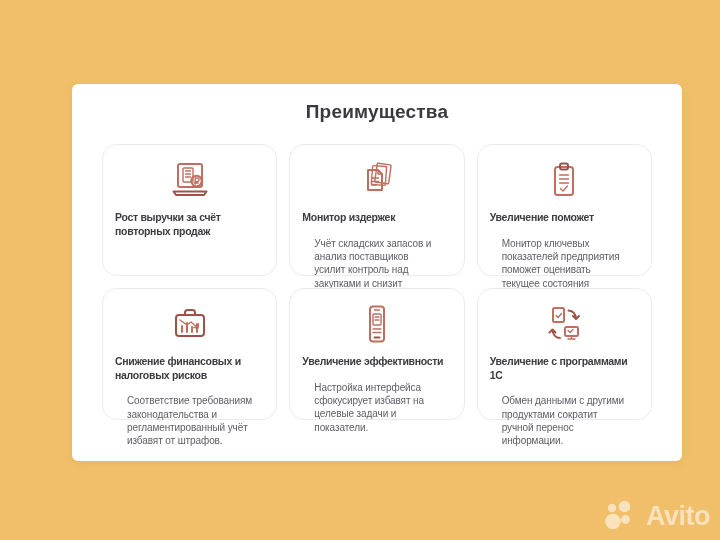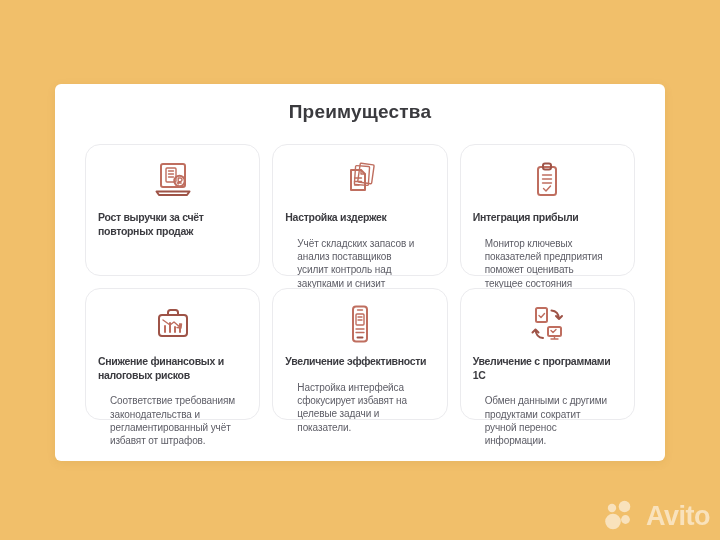--- a/index.html
+++ b/index.html
@@ -5,21 +5,21 @@
   html, body { margin: 0; padding: 0; }
   body { font-family: "Liberation Sans", sans-serif; }
   #stage {
     position: relative;
     width: 720px; height: 540px;
     background: #f1bf6a;
     overflow: hidden;
   }
   .panel {
     position: absolute;
-    left: 55px; top: 84px;
+    left: 72px; top: 84px;
     width: 610px; height: 377px;
     background: #ffffff;
     border-radius: 6px;
     box-shadow: 0 2px 8px rgba(150, 100, 20, 0.10);
     box-sizing: border-box;
     padding: 17px 30px 0 30px;
   }
   .section-title {
     text-align: center;
     font-size: 19px;
@@ -114,36 +114,36 @@
           <svg class="icon" width="44" height="44" viewBox="0 0 44 44">
             <rect class="stroke-thin" x="21" y="6" width="14" height="19" rx="1" transform="rotate(8 28 15)"></rect>
             <rect class="stroke-thin" x="17" y="8" width="14" height="19" rx="1" transform="rotate(4 24 17)"></rect>
             <path class="stroke-main" d="M13 12 h10 l4 4 v16 h-14 z"></path>
             <path class="stroke-thin" d="M23 12 v4 h4"></path>
             <line class="stroke-thin" x1="16.5" y1="20" x2="23.5" y2="20"></line>
             <line class="stroke-thin" x1="16.5" y1="23.5" x2="23.5" y2="23.5"></line>
             <line class="stroke-thin" x1="16.5" y1="27" x2="21" y2="27"></line>
           </svg>
         </div>
-        <p class="card-title">Настройка издержек</p>
+        <p class="card-title">Монитор издержек</p>
         <p class="card-body">Учёт складских запасов и анализ поставщиков усилит контроль над закупками и снизит лишние затраты.</p>
       </div>
 
       <div class="card">
         <div class="card-icon">
           <svg class="icon" width="44" height="44" viewBox="0 0 44 44">
             <rect class="stroke-main" x="13" y="9" width="18" height="28" rx="2.5"></rect>
             <rect class="stroke-dark" x="18" y="5.5" width="8" height="6" rx="2"></rect>
             <line class="stroke-thin" x1="17.5" y1="17" x2="26.5" y2="17"></line>
             <line class="stroke-thin" x1="17.5" y1="21" x2="26.5" y2="21"></line>
             <line class="stroke-thin" x1="17.5" y1="25" x2="26.5" y2="25"></line>
             <path class="stroke-thin" d="M18.5 30.5 l2.5 2.5 4.5 -5"></path>
           </svg>
         </div>
-        <p class="card-title">Интеграция прибыли</p>
+        <p class="card-title">Увеличение поможет</p>
         <p class="card-body">Монитор ключевых показателей предприятия поможет оценивать текущее состояния бизнеса.</p>
       </div>
 
       <div class="card">
         <div class="card-icon">
           <svg class="icon" width="46" height="44" viewBox="0 0 46 44">
             <rect class="stroke-dark" x="9" y="13" width="28" height="21" rx="3"></rect>
             <path class="stroke-dark" d="M18 13 v-2.5 a2.5 2.5 0 0 1 2.5 -2.5 h5 a2.5 2.5 0 0 1 2.5 2.5 V13"></path>
             <line class="stroke-main" x1="15" y1="30" x2="15" y2="24"></line>
             <line class="stroke-main" x1="20" y1="30" x2="20" y2="21"></line>

